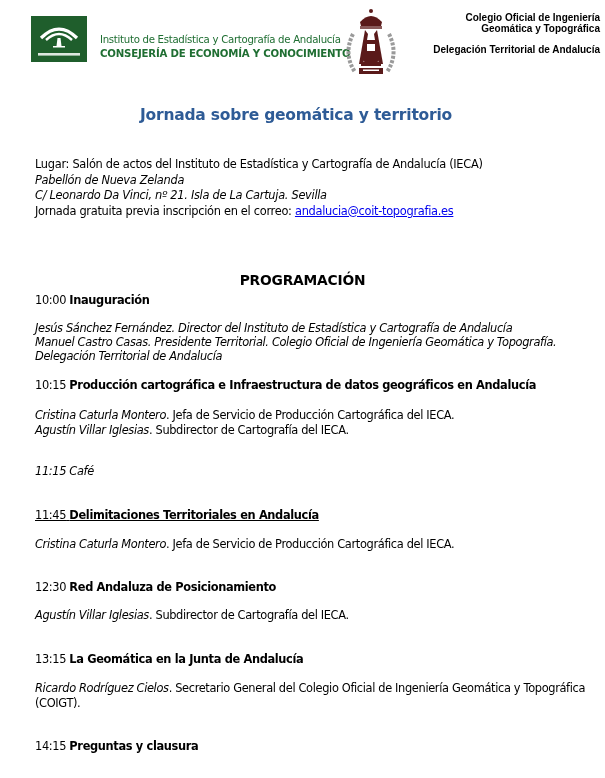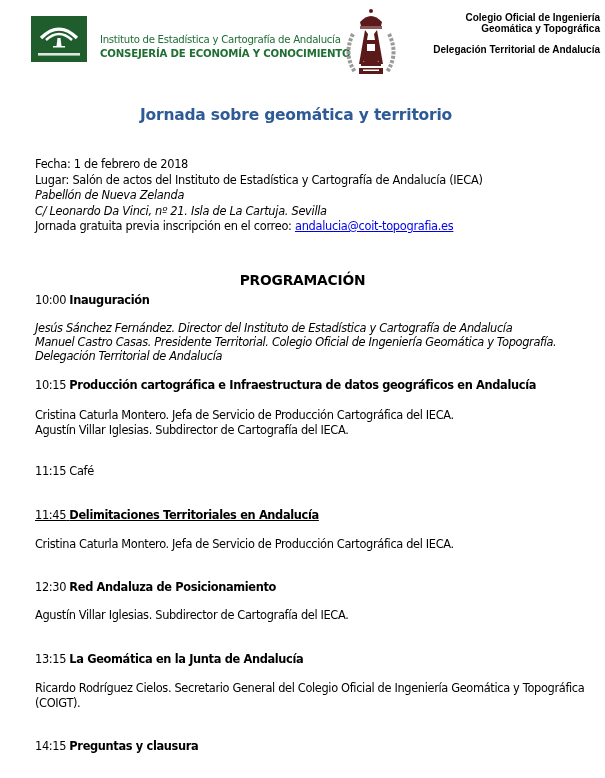--- a/index.html
+++ b/index.html
@@ -39,21 +39,21 @@
     .info .bold { font-weight: normal; }
     .info .it { font-style: italic; }
     .info a { color: #0000ee; text-decoration: underline; }
 
     .prog-heading {
       position: absolute; left: 0; top: 262px; width: 605px; text-align: center;
       font-weight: bold; font-size: 13.8px; letter-spacing: -0.2px; margin-top: 10px;
     }
     .item { position: absolute; left: 35px; white-space: nowrap; font-size: 11.4px; line-height: 15px; letter-spacing: -0.35px; }
     .item .b { font-weight: bold; }
-    .item .it { }
+    .item .it { font-style: italic; }
     .wrap { white-space: normal; width: 560px; }
   </style>
 </head>
 <body>
 
 <div class="header">
   <div class="junta-logo">
     <svg width="56" height="46" viewBox="0 0 56 46">
       <path d="M10 22 Q28 4 46 22" stroke="#fff" stroke-width="3.2" fill="none"></path>
       <path d="M15 24 Q28 12 41 24" stroke="#fff" stroke-width="2.4" fill="none"></path>
@@ -89,21 +89,20 @@
   <div class="coigt-text">
     <div>Colegio Oficial de Ingeniería</div>
     <div>Geomática y Topográfica</div>
     <div class="deleg">Delegación Territorial de Andalucía</div>
   </div>
 </div>
 
 <div class="title">Jornada sobre geomática y territorio</div>
 
 <div class="info">
-  <div><span>Fecha:</span><span> 1 de febrero de 2018</span></div>
   <div class="bold">Lugar: Salón de actos del Instituto de Estadística y Cartografía de Andalucía (IECA)</div>
   <div class="it">Pabellón de Nueva Zelanda</div>
   <div class="it">C/ Leonardo Da Vinci, nº 21. Isla de La Cartuja. Sevilla</div>
   <div><span>Jornada gratuita previa inscripción en el correo: </span><a href="#">andalucia@coit-topografia.es</a></div>
 </div>
 
 <div class="prog-heading">PROGRAMACIÓN</div>
 
 <div class="item" style="top:293px;">
   <span>10:00</span> <span class="b">Inauguración</span>
@@ -115,21 +114,21 @@
 </div>
 
 <div class="item" style="top:378px;">
   <span>10:15</span> <span class="b">Producción cartográfica e Infraestructura de datos geográficos en Andalucía</span>
 </div>
 <div class="item" style="top:408px;">
   <div><span class="it">Cristina Caturla Montero</span><span>. Jefa de Servicio de Producción Cartográfica del IECA.</span></div>
   <div><span class="it">Agustín Villar Iglesias</span><span>. Subdirector de Cartografía del IECA.</span></div>
 </div>
 
-<div class="item it" style="top:464px; ">
+<div class="item it" style="top:464px; font-style:italic;">
   <span>11:15</span> <span>Café</span>
 </div>
 
 <div class="item" style="top:508px;text-decoration:underline;">
   <span>11:45</span> <span class="b">Delimitaciones Territoriales en Andalucía</span>
 </div>
 <div class="item" style="top:537px;">
   <div><span class="it">Cristina Caturla Montero</span><span>. Jefa de Servicio de Producción Cartográfica del IECA.</span></div>
 </div>
 

